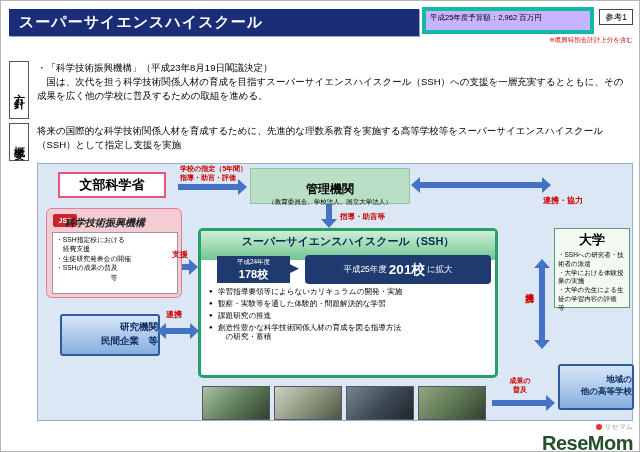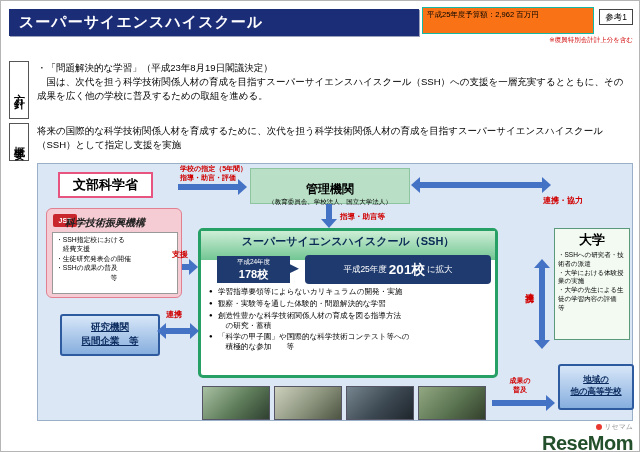--- a/index.html
+++ b/index.html
@@ -9,42 +9,42 @@
     border:1px solid #b5b5b5; overflow:hidden;
     font-family:"Liberation Sans","DejaVu Sans",sans-serif; color:#000;
   }
   .abs { position:absolute; }
   .ml { white-space:pre-line; }
 
   
   .title-bar { left:8px; top:8px; width:410px; height:27px; background:#1c2d78;
     box-shadow:1px 1px 0 #9aa0b8; display:flex; align-items:center; padding-left:10px; }
   .title-bar span { color:#fff; font-weight:bold; font-size:15px; letter-spacing:1px; }
-  .budget-box { left:421px; top:6px; width:172px; height:27px; border:1px solid #14b8a6;
-    background:#f97316; font-size:7.5px; line-height:1.6; padding:1px 4px; }
+  .budget-box { left:421px; top:6px; width:172px; height:27px; border:4px solid #14b8a6;
+    background:#c4b5fd; font-size:7.5px; line-height:1.6; padding:1px 4px; }
   .ref-box { left:598px; top:8px; width:34px; height:16px; border:1px solid #444;
     background:#fff; font-size:8.5px; text-align:center; line-height:14px; }
   .note { left:360px; top:35px; width:272px; color:#d00000; font-size:6.5px; text-align:right; }
 
   
   .side-label { left:8px; width:20px; border:1px solid #555; background:#fff;
     display:flex; align-items:center; justify-content:center; }
   .side-label span { writing-mode:vertical-rl; text-orientation:upright;
     font-size:11px; font-weight:bold; letter-spacing:5px; }
   .policy-label { top:60px; height:58px; }
   .summary-label { top:122px; height:38px; }
   .body-text { left:36px; width:594px; font-size:9.5px; line-height:1.45; }
   .policy-text { top:60px; }
   .summary-text { top:123px; }
 
   
   .panel { left:36px; top:162px; width:596px; height:258px; background:#dce7f5;
     border:1px solid #9ab0c8; }
 
-  .mext-box { left:20px; top:8px; width:95px; height:26px; background:#fff;
+  .mext-box { left:20px; top:8px; width:108px; height:26px; background:#fff;
     border:2px solid #e75480; display:flex; align-items:center; justify-content:center;
     font-size:13px; font-weight:bold; }
 
   .rlab { position:absolute; color:#d00000; font-weight:bold; white-space:pre-line; line-height:1.3; }
 
   
   .ah { position:absolute; height:6px; background:#4472c4; }
   .ah::after { content:""; position:absolute; right:-9px; top:-5px;
     border:8px solid transparent; border-left:9px solid #4472c4; border-right:0; }
   .ah.dbl::before { content:""; position:absolute; left:-9px; top:-5px;
@@ -83,27 +83,27 @@
     background:#1f3a6e; border-radius:4px; color:#fff; display:flex;
     align-items:center; justify-content:center; }
   .stat2 .p { font-size:8.5px; }
   .stat2 .n { font-size:13.5px; font-weight:bold; margin:0 2px; }
   .ssh-items { position:absolute; left:8px; top:56px; right:5px; }
   .ssh-item { position:relative; font-size:7.6px; line-height:1.3; padding-left:9px;
     margin-bottom:2px; white-space:pre-line; }
   .ssh-item::before { content:"●"; position:absolute; left:0; top:1px; font-size:6px; }
 
   .blue-node { background:linear-gradient(180deg,#d7e6f8,#86aede); border:2px solid #2e5aa0;
-    border-radius:3px; text-align:center; font-weight:bold; color:#0a2a5e; white-space:pre-line;text-decoration:underline; }
+    border-radius:3px; text-align:right; font-weight:bold; color:#0a2a5e; white-space:pre-line; }
   .kenkyu-box { left:22px; top:150px; width:100px; height:42px; font-size:9.5px;
     line-height:1.5; padding-top:4px; }
   .chiiki-box { left:520px; top:200px; width:76px; height:46px; font-size:8.5px;
     line-height:1.45; padding-top:7px; }
 
-  .daigaku-box { left:516px; top:64px; width:76px; height:112px; background:#f2faf2;
+  .daigaku-box { left:516px; top:64px; width:76px; height:80px; background:#f2faf2;
     border:1px solid #5a9a7a; padding:2px 3px; }
   .daigaku-title { font-size:13px; font-weight:bold; text-align:center; margin-bottom:2px; }
   .daigaku-items { font-size:6.5px; line-height:1.35; white-space:pre-line; }
 
   .vlab { writing-mode:vertical-rl; text-orientation:upright; }
 
   .photo { position:absolute; top:222px; width:68px; height:34px; border:1px solid #556; }
   .ph1 { left:164px; background:linear-gradient(135deg,#a8c1a2,#5c7a58 55%,#2f4030); }
   .ph2 { left:236px; background:linear-gradient(135deg,#cdd1bd,#8a927c 55%,#4c5442); }
   .ph3 { left:308px; background:linear-gradient(135deg,#76858f,#3c4852 55%,#1f262c); }
@@ -126,27 +126,27 @@
   </div>
   <div class="abs budget-box">
     <div>平成25年度予算額：2,962 百万円</div>
   </div>
   <div class="abs ref-box">参考1</div>
   <div class="abs note">※復興特別会計計上分を含む</div>
 
   <div class="abs side-label policy-label">
     <span>方針</span>
   </div>
-  <div class="abs body-text policy-text ml">・「問題解決的な学習」（平成23年8月19日閣議決定）
+  <div class="abs body-text policy-text ml">・「科学技術振興機構」（平成23年8月19日閣議決定）
 　国は、次代を担う科学技術関係人材の育成を目指すスーパーサイエンスハイスクール（SSH）への支援を一層充実するとともに、その成果を広く他の学校に普及するための取組を進める。</div>
 
   <div class="abs side-label summary-label">
     <span>概要</span>
   </div>
-  <div class="abs body-text summary-text ml">将来の国際的な科学技術関係人材を育成するために、次代を担う科学技術関係人材の育成を目指すスーパーサイエンスハイスクール（SSH）として指定し支援を実施</div>
+  <div class="abs body-text summary-text ml">将来の国際的な科学技術関係人材を育成するために、先進的な理数系教育を実施する高等学校等をスーパーサイエンスハイスクール（SSH）として指定し支援を実施</div>
 
   <div class="abs panel">
 
     <div class="abs mext-box">文部科学省</div>
 
     <div class="rlab" style="left:142px; top:0; width:104px; font-size:7px;">学校の指定（5年間）
 指導・助言・評価</div>
     <div class="ah" style="left:140px; top:20px; width:60px;"></div>
 
     <div class="abs kanri-box">
@@ -180,24 +180,23 @@
       </div>
       <div class="stat-arrow">▶</div>
       <div class="stat2">
         <span class="p">平成25年度</span>
         <span class="n">201校</span>
         <span class="p">に拡大</span>
       </div>
       <div class="ssh-items">
         <div class="ssh-item">学習指導要領等によらないカリキュラムの開発・実施</div>
         <div class="ssh-item">観察・実験等を通した体験的・問題解決的な学習</div>
+        <div class="ssh-item">課題研究の推進</div>
         <div class="ssh-item">創造性豊かな科学技術関係人材の育成を図る指導方法
 　の研究・蓄積</div>
-        <div class="ssh-item">「科学の甲子園」や国際的な科学技術コンテスト等への
-　積極的な参加　　等</div>
       </div>
     </div>
 
     <div class="abs blue-node kenkyu-box">研究機関
 民間企業　等</div>
     <div class="rlab" style="left:128px; top:146px; font-size:8px;">連携</div>
     <div class="ah dbl" style="left:128px; top:164px; width:24px;"></div>
 
     <div class="abs daigaku-box">
       <div class="daigaku-title">大学</div>

